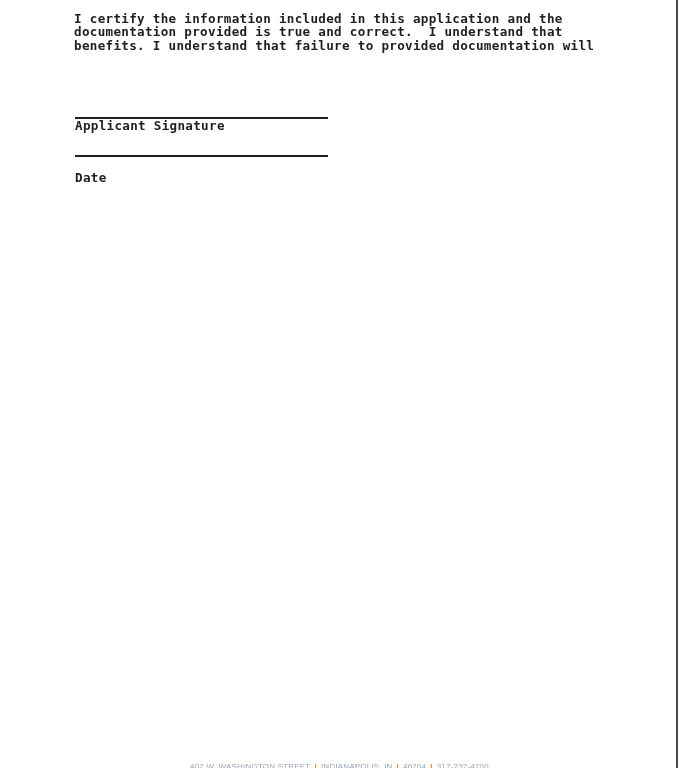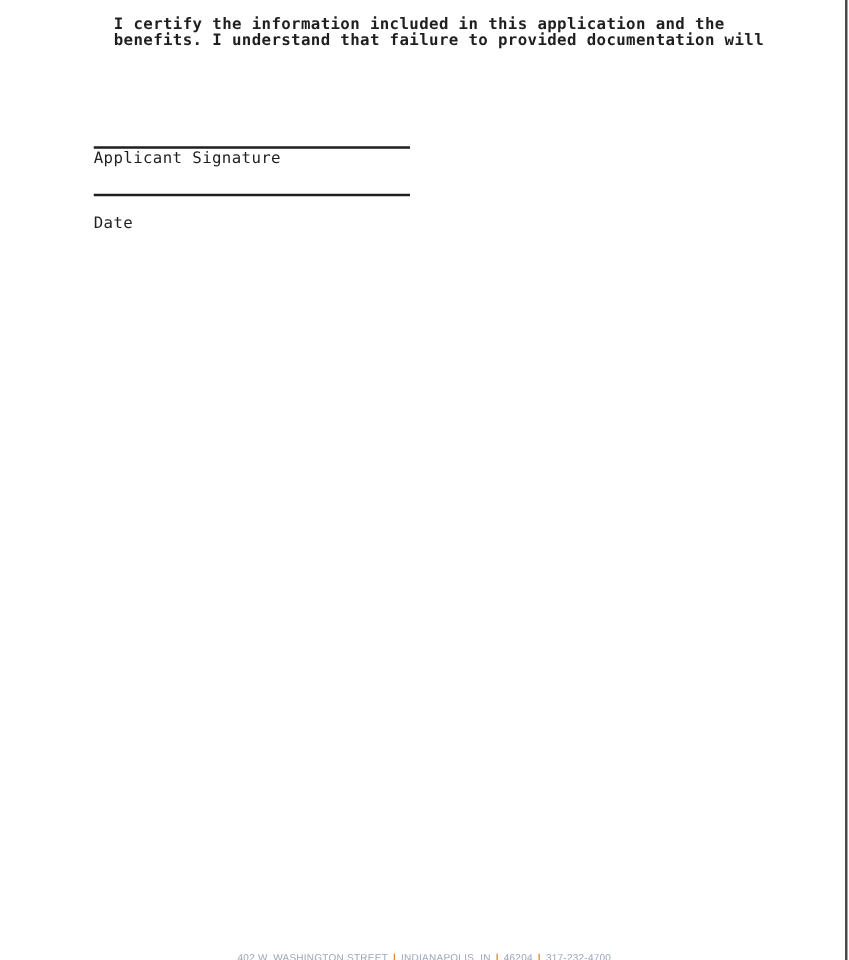--- a/index.html
+++ b/index.html
@@ -10,21 +10,21 @@
   .page {
     position: relative;
     width: 679px;
     height: 768px;
     background: #ffffff;
     overflow: hidden;
     font-family: "DejaVu Sans Mono", monospace;
   }
   .para {
     position: absolute;
-    left: 91px;
+    left: 74px;
     top: 12px;
     font-family: "DejaVu Sans Mono", monospace;
     font-weight: bold;
     font-size: 12.6px;
     line-height: 13.4px;
     color: #1f1f1f;
     letter-spacing: 0.3px;
   }
   .para .pline {
     white-space: pre;
@@ -36,21 +36,21 @@
     width: 253px;
     height: 0;
     border-bottom: 2px solid #1f1f1f;
   }
   .sigline.first  { top: 117px; }
   .sigline.second { top: 155px; }
   .siglabel {
     position: absolute;
     left: 75px;
     font-family: "DejaVu Sans Mono", monospace;
-    font-weight: normal;
+    font-weight: bold;
     font-size: 12.6px;
     line-height: 13.4px;
     letter-spacing: 0.3px;
     color: #1f1f1f;
     white-space: pre;
   }
   .siglabel.first  { top: 119px; }
   .siglabel.second { top: 171px; }
   .page-right-edge {
     position: absolute;
@@ -79,20 +79,21 @@
     padding: 0 4px;
   }
 </style>
 </head>
 <body>
 
 <div class="page">
 
   <div class="para">
     <div class="pline">I certify the information included in this application and the</div>
+    <div class="pline">documentation provided is true and correct.  I understand that</div>
     <div class="pline">benefits. I understand that failure to provided documentation will</div>
   </div>
 
   <div class="sigline first"></div>
   <div class="siglabel first">Applicant Signature</div>
 
   <div class="sigline second"></div>
   <div class="siglabel second">Date</div>
 
   <div class="footer">

